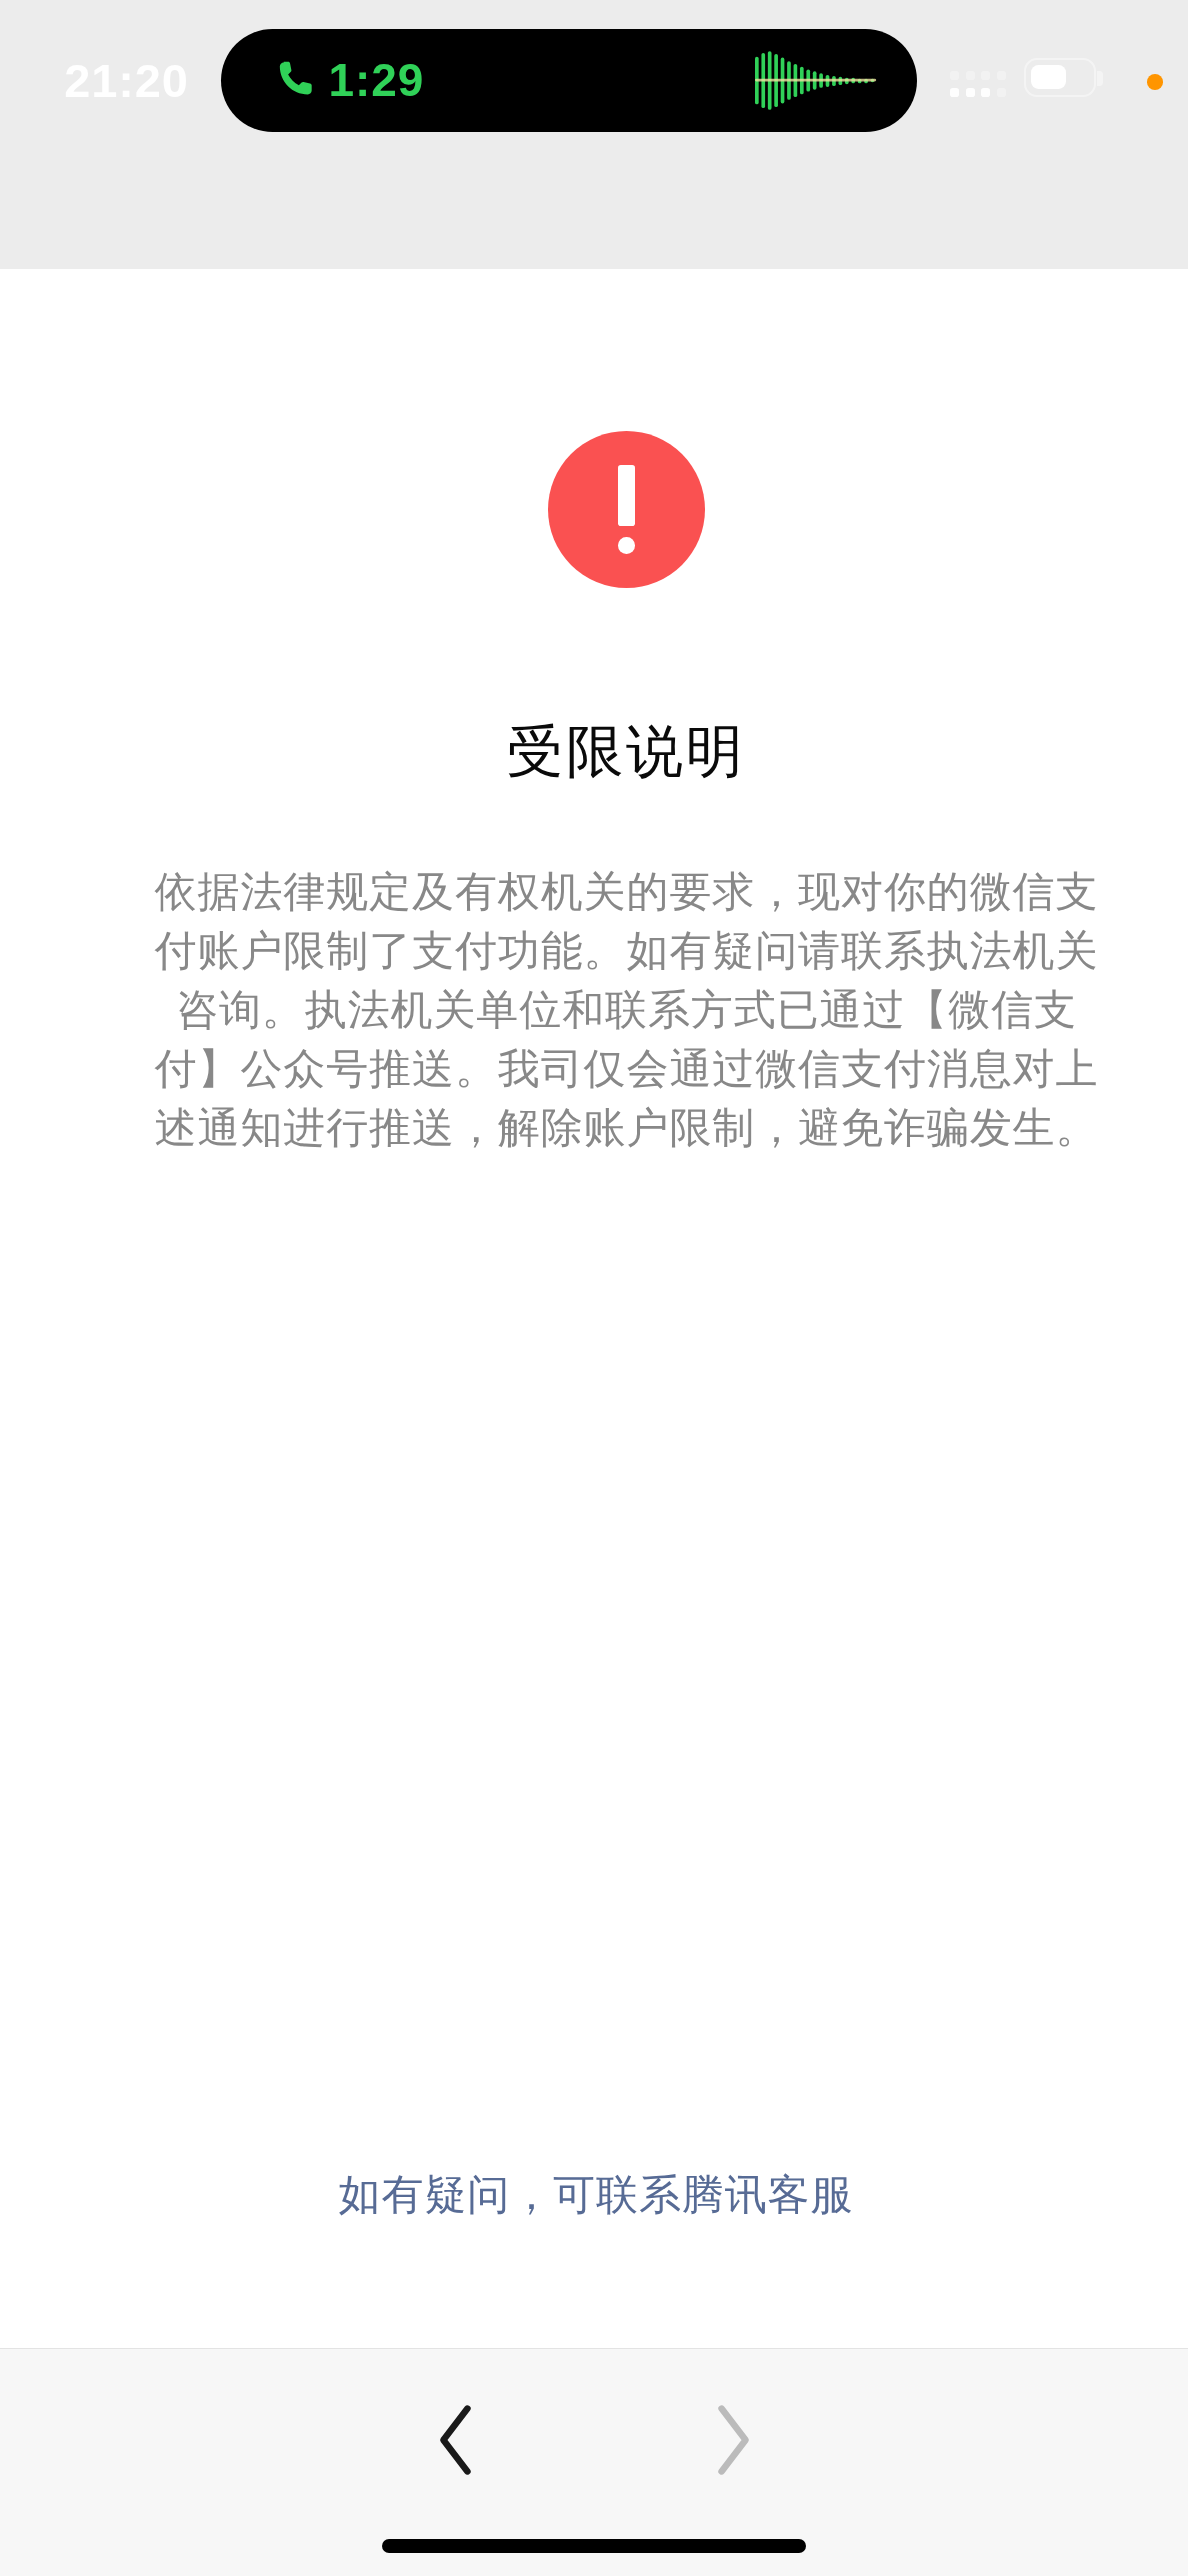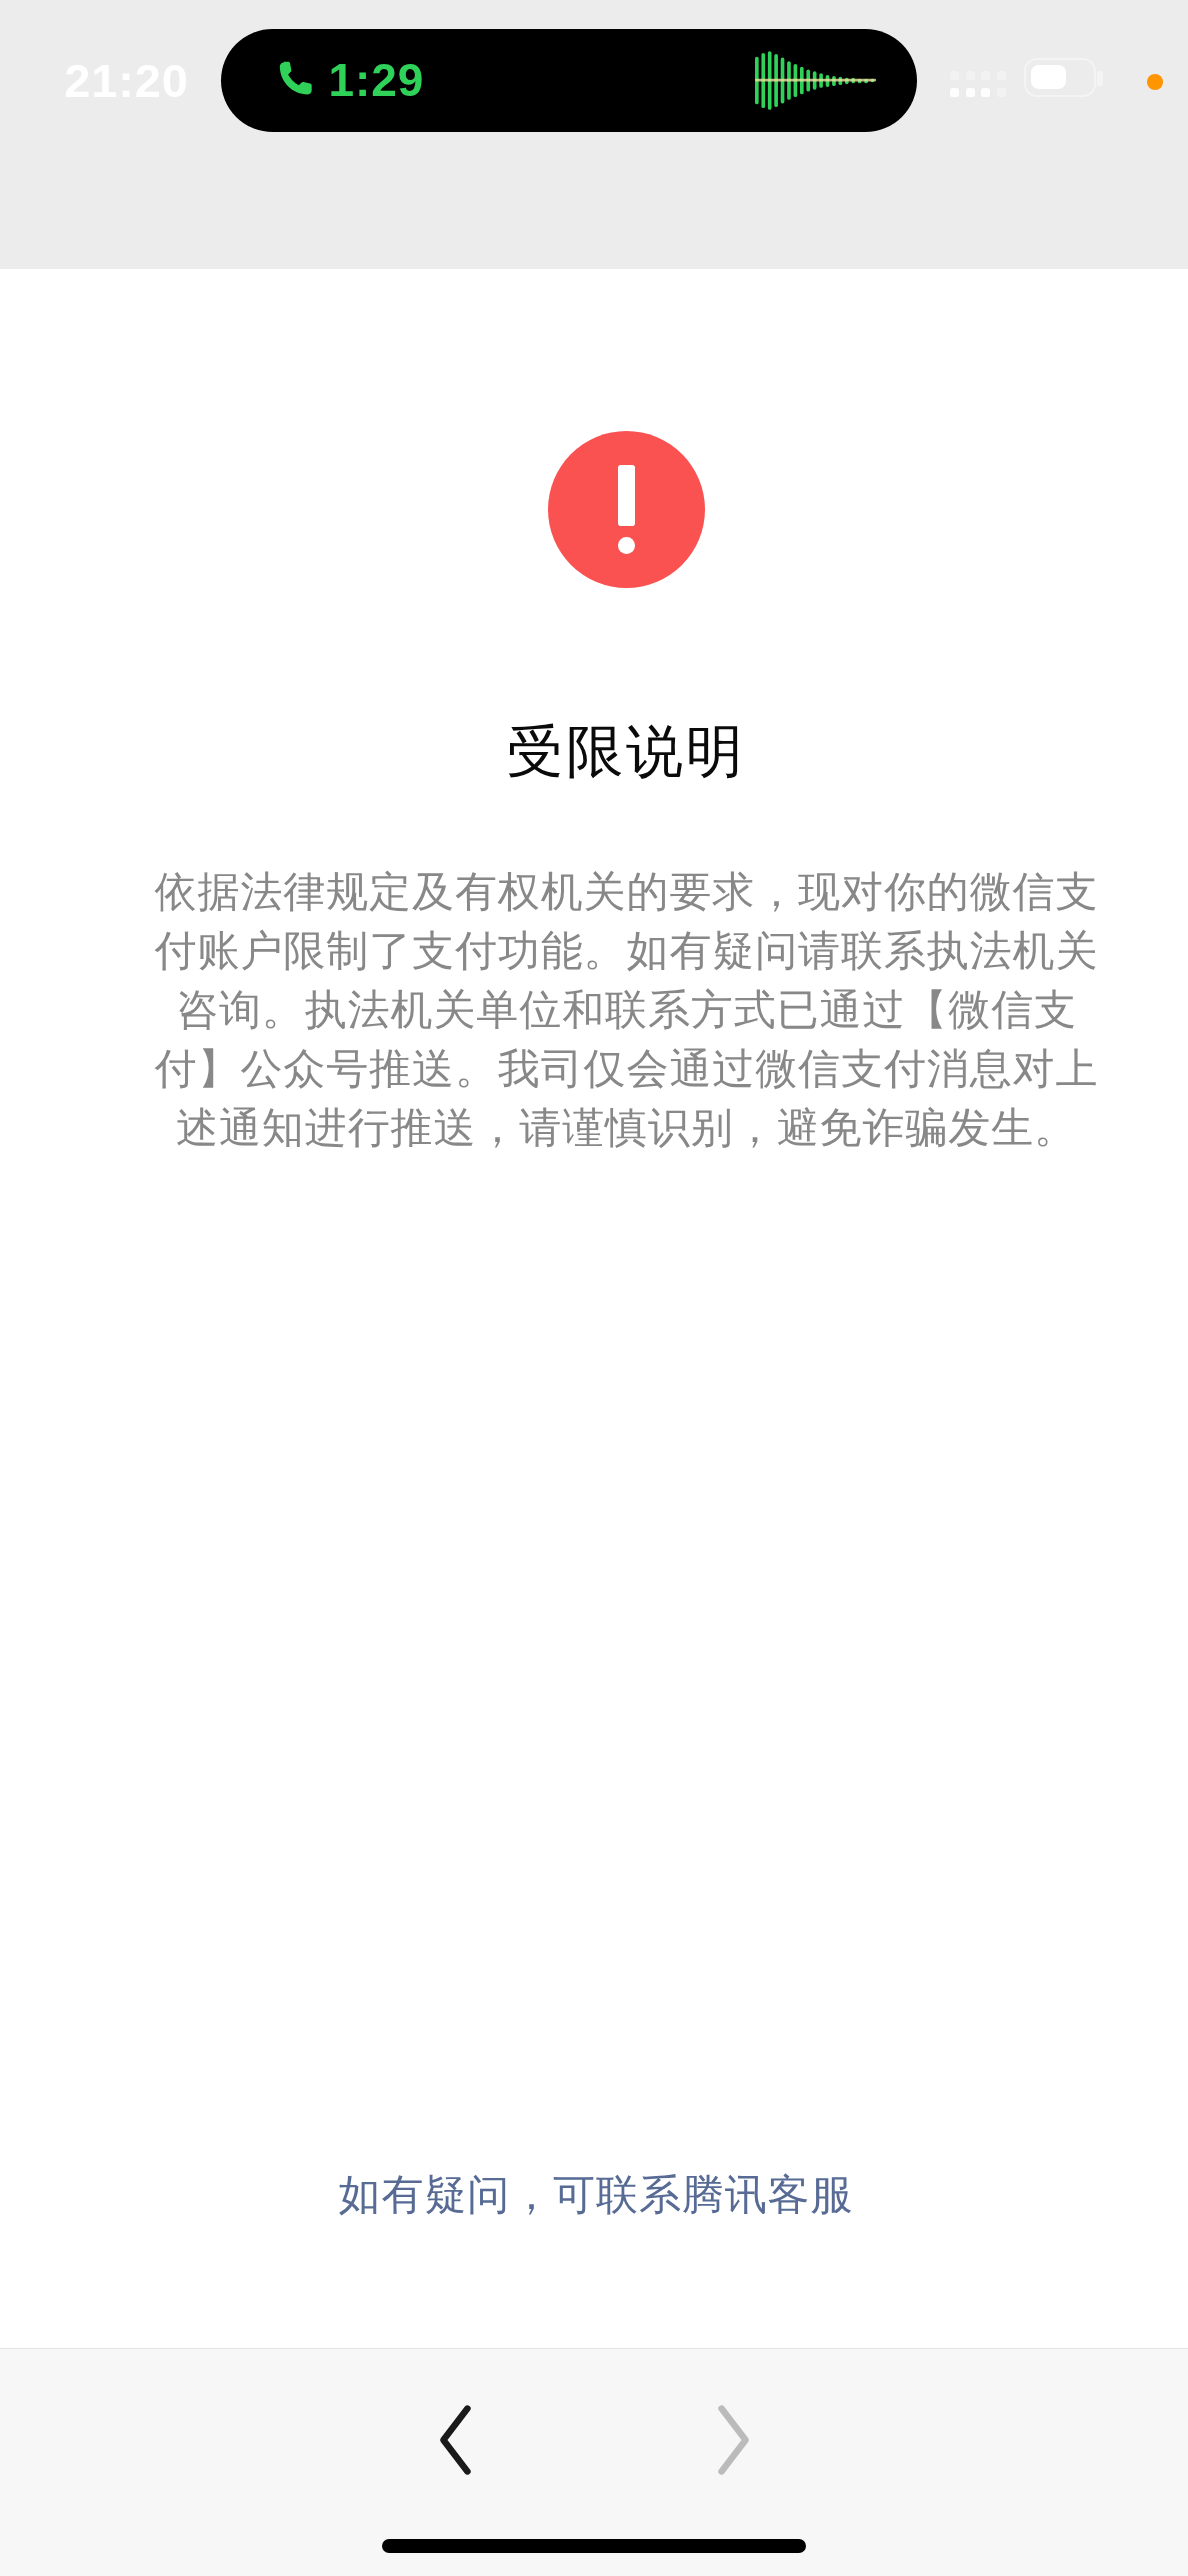--- a/index.html
+++ b/index.html
@@ -168,21 +168,21 @@
   </div>
 
   <div class="content">
     <div class="alert-badge">
       <div class="alert-bar"></div>
       <div class="alert-dot"></div>
     </div>
 
     <div class="page-heading">受限说明</div>
 
-    <div class="page-body">依据法律规定及有权机关的要求，现对你的微信支付账户限制了支付功能。如有疑问请联系执法机关咨询。执法机关单位和联系方式已通过【微信支付】公众号推送。我司仅会通过微信支付消息对上述通知进行推送，请谨慎识别，避免诈骗发生。</div>
+    <div class="page-body">依据法律规定及有权机关的要求，现对你的微信支付账户限制了支付功能。如有疑问请联系执法机关咨询。执法机关单位和联系方式已通过【微信支付】公众号推送。我司仅会通过微信支付消息对上述通知进行推送，解除账户限制，避免诈骗发生。</div>
 
     <a class="support-link">如有疑问，可联系腾讯客服</a>
   </div>
 
   <div class="toolbar">
     <button class="nav-back">
       <span>
         <svg width="37" height="74" viewBox="0 0 40 80">
           <polyline points="34,6 8,40 34,74" fill="none" stroke="#1a1a1a" stroke-width="7" stroke-linecap="round" stroke-linejoin="round"></polyline>
         </svg>

